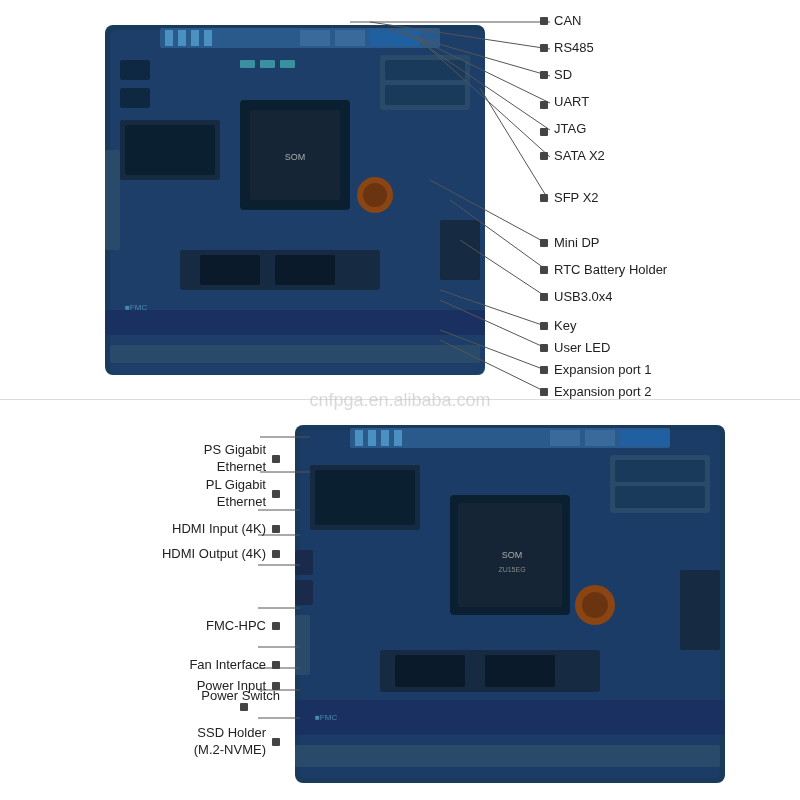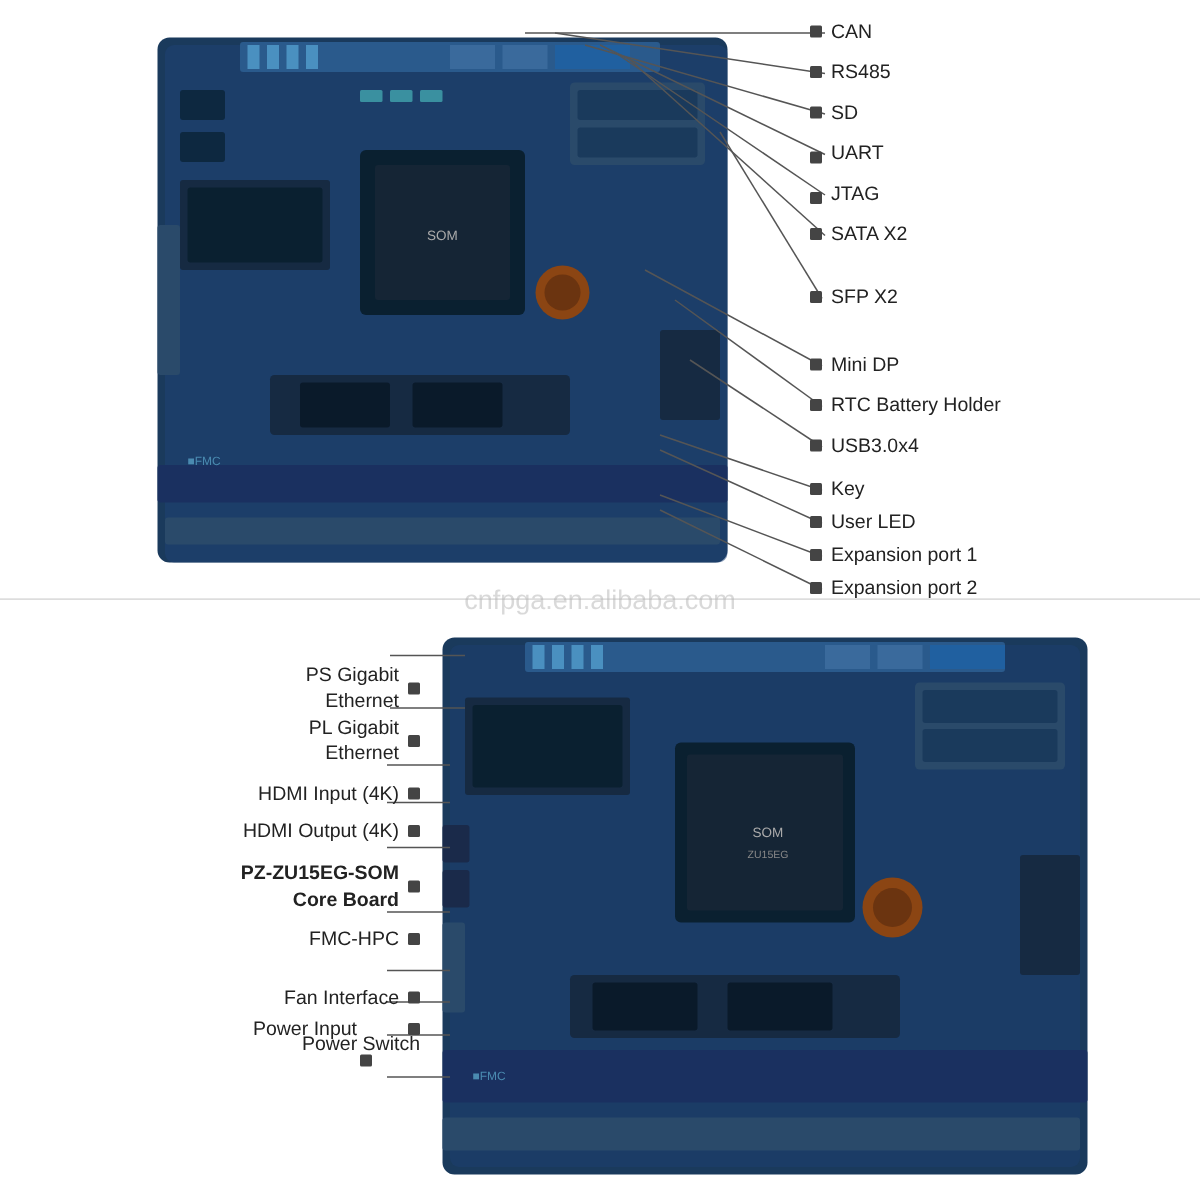--- a/index.html
+++ b/index.html
@@ -293,43 +293,43 @@
     <div style="position:absolute; top:101px; right:0; display:flex; align-items:center; justify-content:flex-end;">
       <span>HDMI Input (4K)</span>
       <span style="width:8px;height:8px;background:#444;border-radius:1px;display:inline-block;margin-left:6px;"></span>
     </div>
 
     <div style="position:absolute; top:126px; right:0; display:flex; align-items:center; justify-content:flex-end;">
       <span>HDMI Output (4K)</span>
       <span style="width:8px;height:8px;background:#444;border-radius:1px;display:inline-block;margin-left:6px;"></span>
     </div>
 
-    <div style="position:absolute; top:153px; right:0; display:flex; align-items:center; justify-content:flex-end; text-align:right;">
-      <span style="text-align:right; font-weight:bold; line-height:1.4;">PZ-ZU15EG-SOM<br>Core Board</span>
-      <span style="width:8px;height:8px;background:#444;border-radius:1px;display:inline-block;margin-left:6px;"></span>
-    </div>
 
     <div style="position:absolute; top:198px; right:0; display:flex; align-items:center; justify-content:flex-end;">
       <span>FMC-HPC</span>
       <span style="width:8px;height:8px;background:#444;border-radius:1px;display:inline-block;margin-left:6px;"></span>
     </div>
 
     <div style="position:absolute; top:237px; right:0; display:flex; align-items:center; justify-content:flex-end;">
       <span>Fan Interface</span>
       <span style="width:8px;height:8px;background:#444;border-radius:1px;display:inline-block;margin-left:6px;"></span>
     </div>
 
-    <div style="position:absolute; top:258px; right:0; display:flex; align-items:center; justify-content:flex-end;gap:28px;">
+    <div style="position:absolute; top:258px; right:0; display:flex; align-items:center; justify-content:flex-end;">
       <span>Power Input</span>
       <span style="width:8px;height:8px;background:#444;border-radius:1px;display:inline-block;margin-left:6px;"></span>
     </div>
 
     <div style="position:absolute; top:268px; right:0; display:flex; align-items:center; justify-content:space-between;flex-direction:column;">
       <span>Power Switch</span>
       <span style="width:8px;height:8px;background:#444;border-radius:1px;display:inline-block;margin-left:6px;"></span>
     </div>
 
+    <div style="position:absolute; top:305px; right:0; display:flex; align-items:center; justify-content:flex-end; text-align:right;">
+      <span style="text-align:right; line-height:1.3;">SSD Holder<br>(M.2-NVME)</span>
+      <span style="width:8px;height:8px;background:#444;border-radius:1px;display:inline-block;margin-left:6px;"></span>
+    </div>
   </div>
 </div>
 
 <div class="watermark">cnfpga.en.alibaba.com</div>
 
 <div style="position:absolute; top:399px; left:0; width:800px; height:1px; background:#ddd;"></div>
 
 </body></html>

